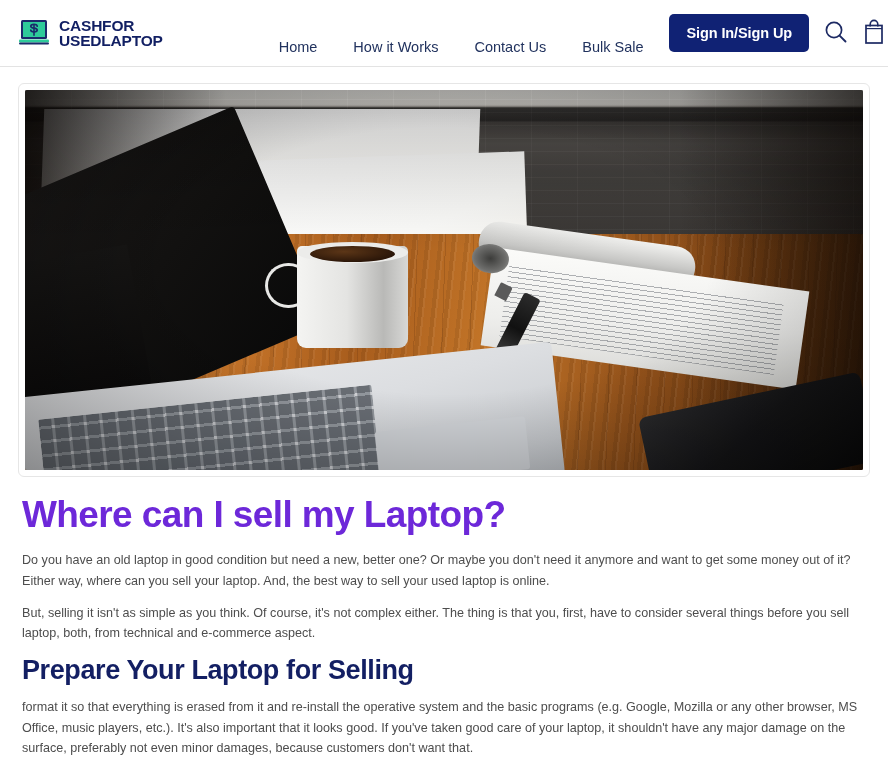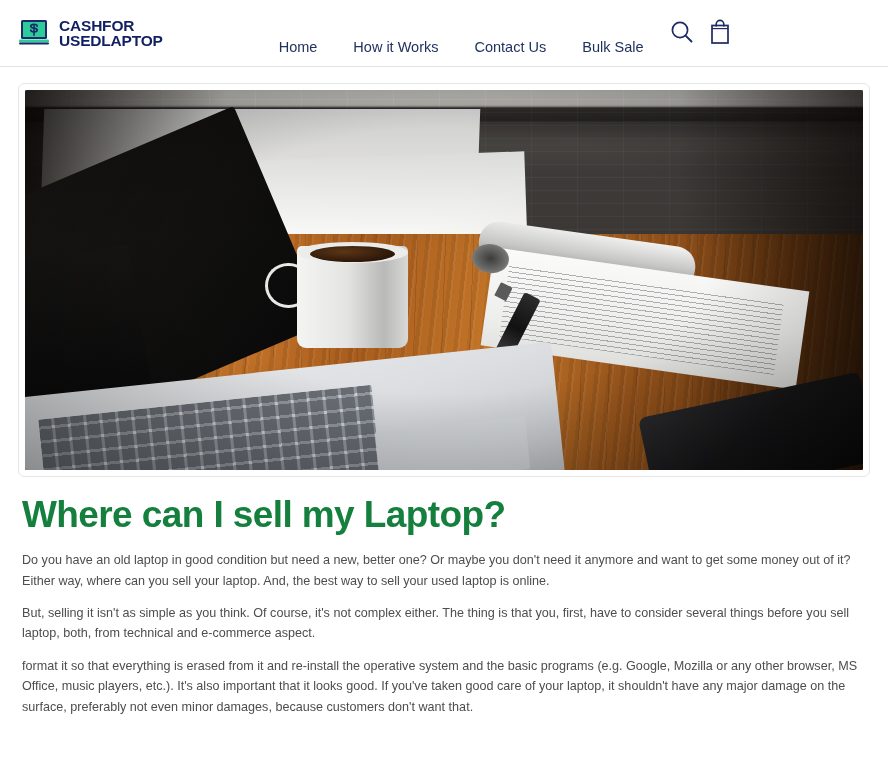--- a/index.html
+++ b/index.html
@@ -265,21 +265,21 @@
   .ph-vig {
     position:absolute; inset:0;
     background: radial-gradient(ellipse at 50% 45%, rgba(0,0,0,0) 45%, rgba(0,0,0,.38) 100%);
   }
 
   
   .article { padding: 0 4px; }
   h1.title {
     font-size: 37px;
     font-weight: bold;
-    color: #15803d;
+    color: #6d28d9;
     margin: 18px 0 16px 0;
     letter-spacing: -0.6px;
     line-height: 1.06;
   }
   h2.subtitle {
     font-size: 27px;
     font-weight: bold;
     color: #131f63;
     margin: 10px 0 12px 0;
     letter-spacing: -0.4px;
@@ -329,20 +329,21 @@
   </div>
 
   <nav class="main-nav">
     <a class="nav-link">Home</a>
     <a class="nav-link">How it Works</a>
     <a class="nav-link">Contact Us</a>
     <a class="nav-link">Bulk Sale</a>
   </nav>
 
   <div class="header-right">
+    <button class="signin-btn">Sign In/Sign Up</button>
 
     <button class="icon-btn">
       <span>
         <svg width="26" height="26" viewBox="0 0 26 26" aria-hidden="true">
           <circle cx="11" cy="11" r="7.6" fill="none" stroke="#1d2a63" stroke-width="1.7"></circle>
           <line x1="16.6" y1="16.6" x2="22.5" y2="22.5" stroke="#1d2a63" stroke-width="1.9" stroke-linecap="round"></line>
         </svg>
       </span>
     </button>
 
@@ -395,17 +396,18 @@
 
   <article class="article">
 
     <h1 class="title">Where can I sell my Laptop?</h1>
 
     <p class="body-text">Do you have an old laptop in good condition but need a new, better one? Or maybe you don't need it anymore and want to get some money out of it? Either way, where can you sell your laptop. And, the best way to sell your used laptop is online.</p>
 
     <p class="body-text">But, selling it isn't as simple as you think. Of course, it's not complex either. The thing is that you, first, have to consider several things before you sell laptop, both, from technical and e-commerce aspect.</p>
 
 
+    <h2 class="subtitle">Prepare Your Laptop for Selling</h2>
 
     <p class="body-text">format it so that everything is erased from it and re-install the operative system and the basic programs (e.g. Google, Mozilla or any other browser, MS Office, music players, etc.). It's also important that it looks good. If you've taken good care of your laptop, it shouldn't have any major damage on the surface, preferably not even minor damages, because customers don't want that.</p>
 
   </article>
 </div>
 
 </body></html>

